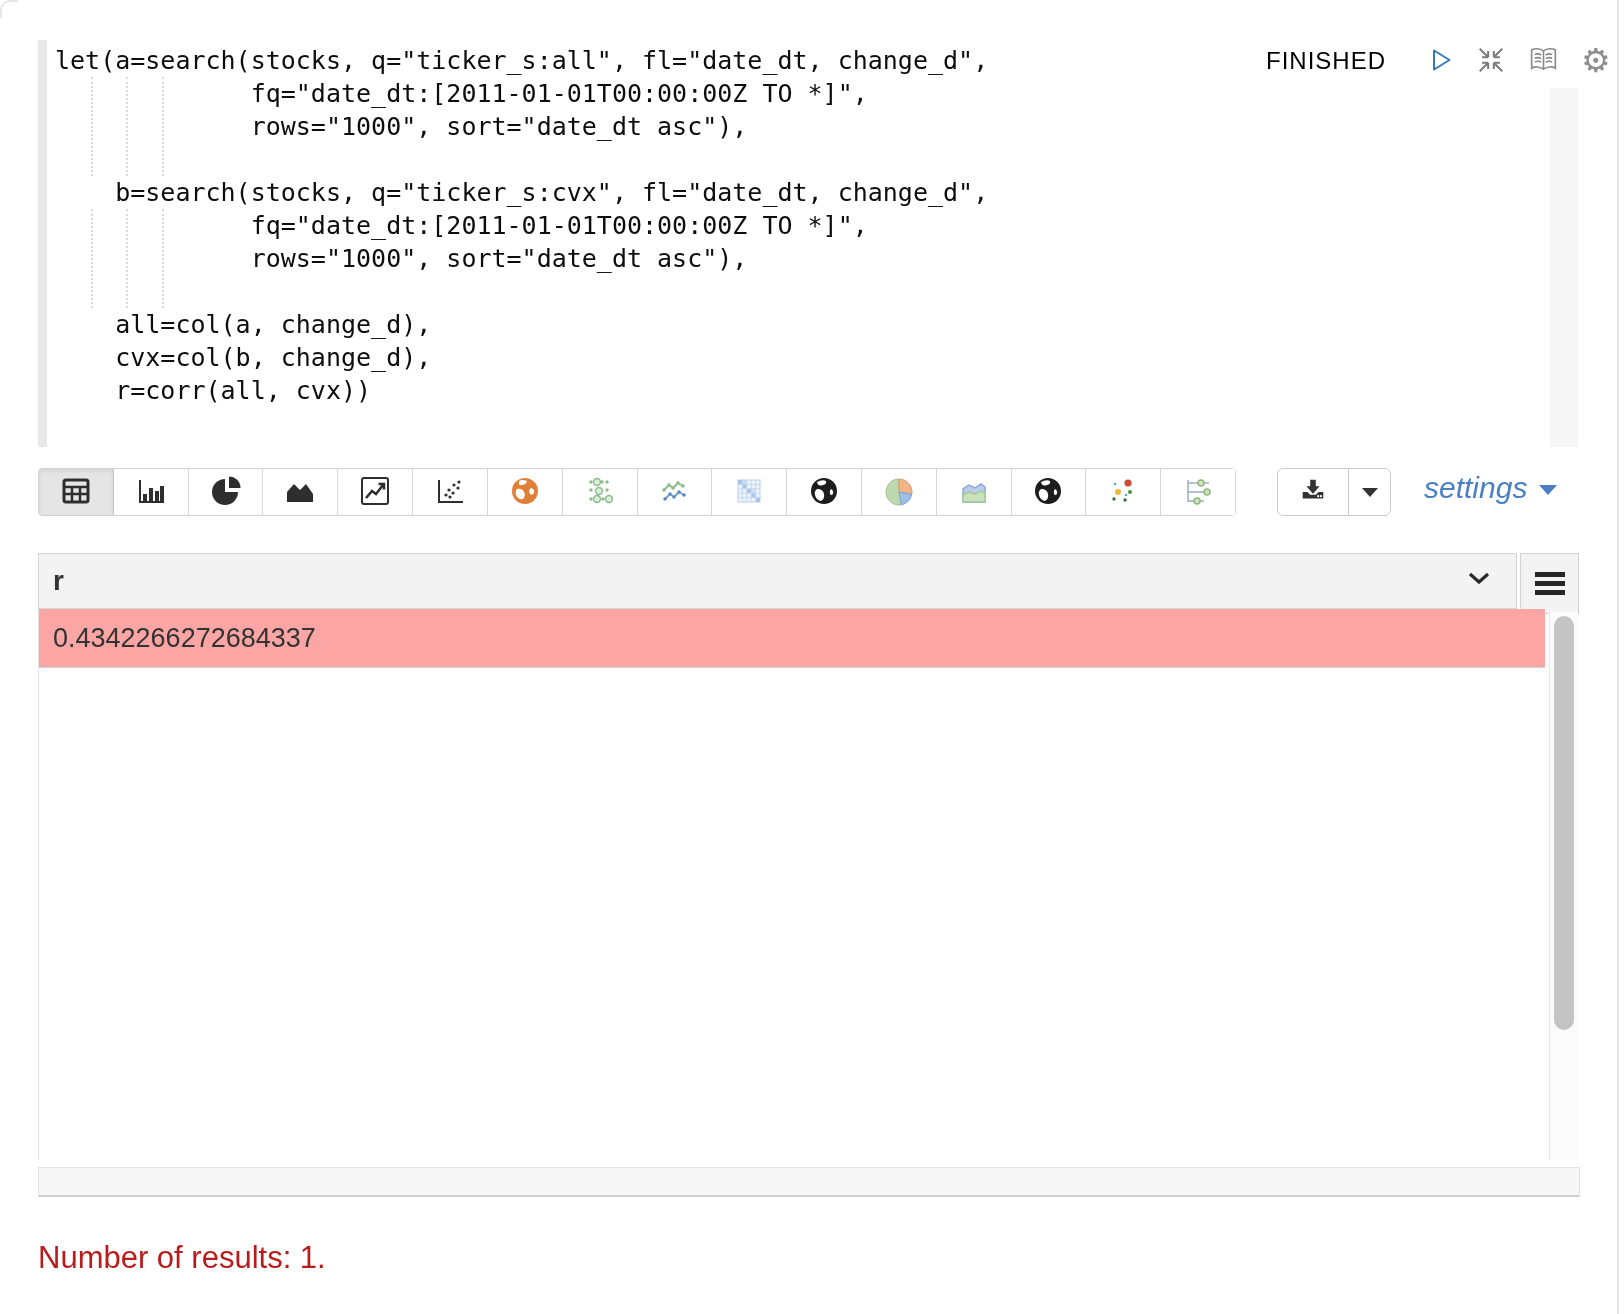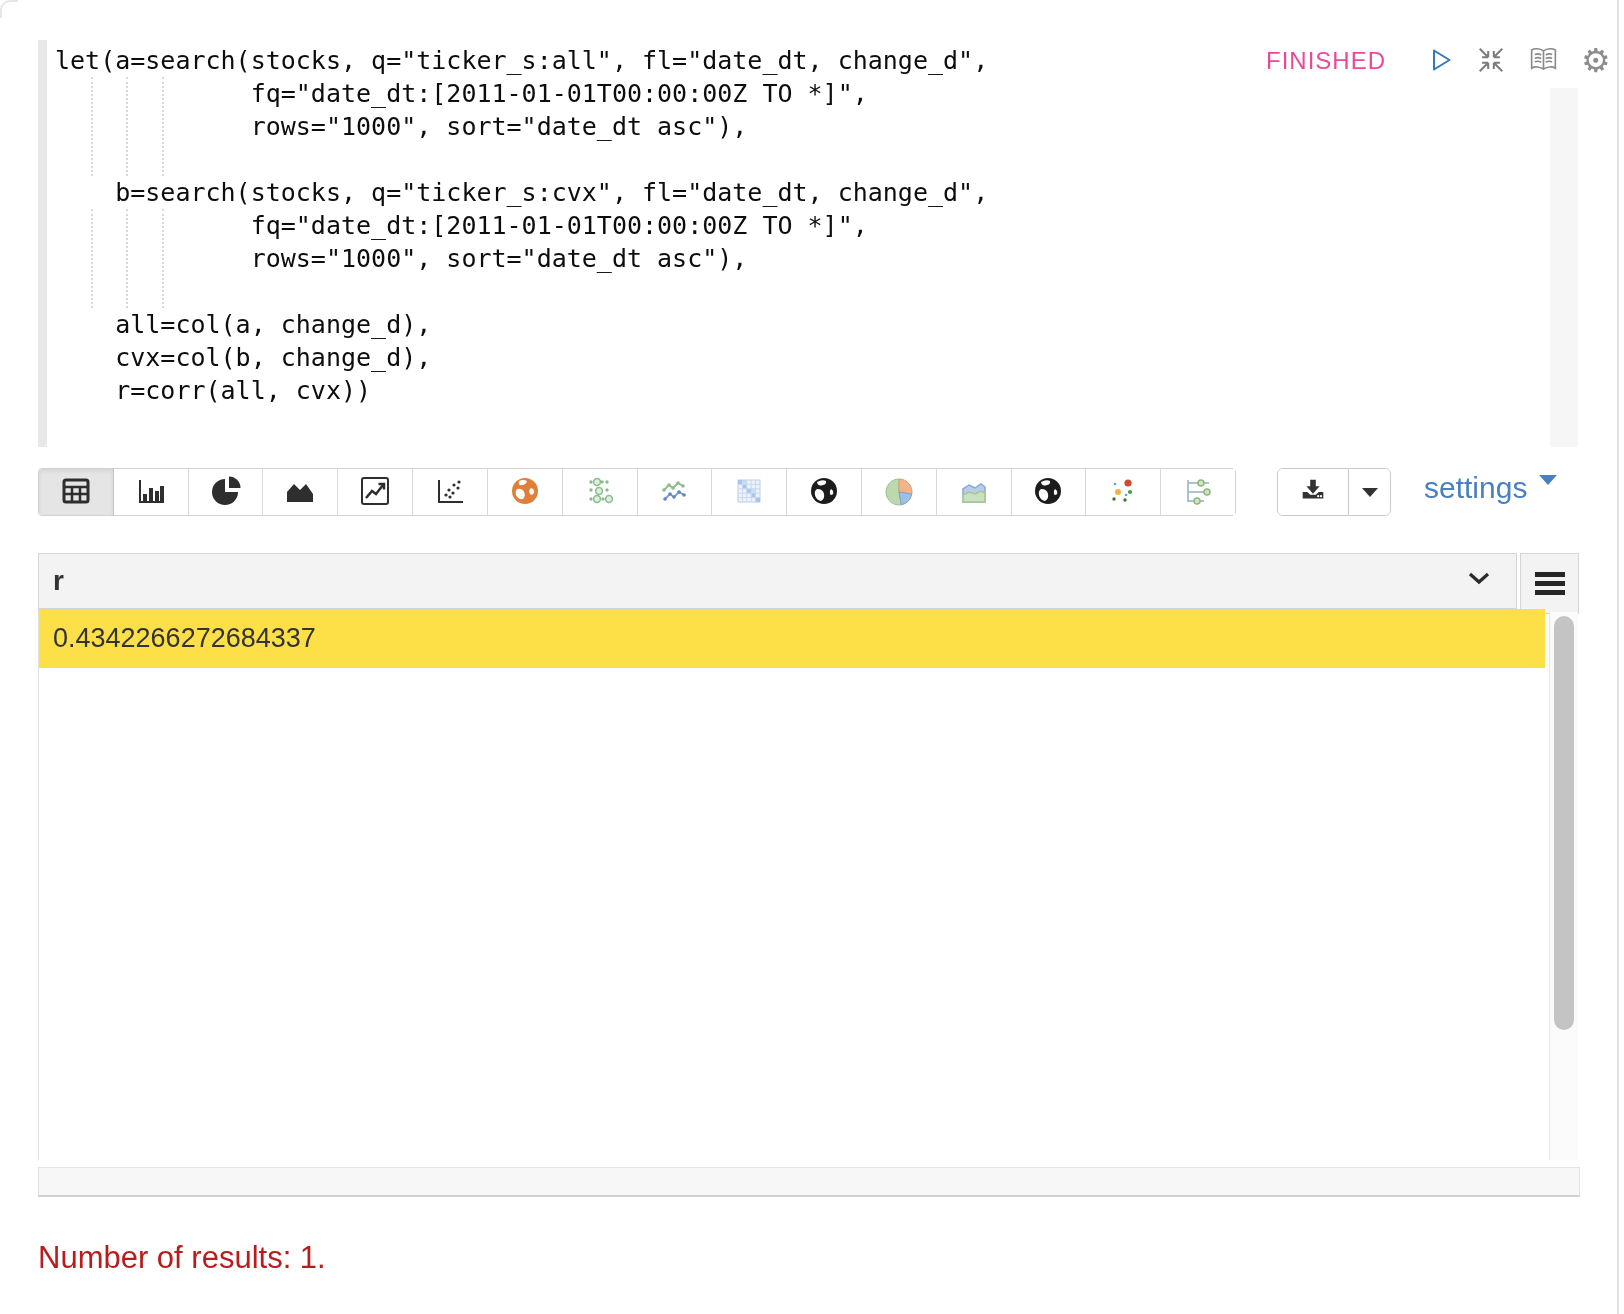--- a/index.html
+++ b/index.html
@@ -17,59 +17,59 @@
   .code { position:absolute; left:17px; top:4px; font-family:"DejaVu Sans Mono", monospace;
     font-size:25px; line-height:33px; color:#0d0d0d; white-space:pre; }
   .indent-guide { position:absolute; width:0; border-left:2px dotted #d8d8d8; }
   .ig-a { top:37px; height:99px; }
   .ig-b { top:169px; height:99px; }
   .ig-c1 { left:calc(17px + 4ch); } .ig-c2 { left:calc(17px + 8ch); } .ig-c3 { left:calc(17px + 12ch); }
   .editor-scrolltrack { position:absolute; left:1512px; top:48px; width:28px; height:359px; background:#f6f6f6; }
 
   
   .controls { position:absolute; left:1266px; top:44px; height:34px; display:flex; align-items:center; }
-  .status { font-size:24px; color:#ec4899; letter-spacing:1px; margin-right:20px; }
+  .status { font-size:24px; color:#000000; letter-spacing:1px; margin-right:20px; }
   .ctl-btn { background:none; border:none; padding:0; margin-left:22px; cursor:pointer; display:flex; align-items:center; }
   .gear-glyph { font-family:"DejaVu Sans", sans-serif; font-size:33px; color:#8d8d8d; line-height:30px; }
 
   
   .viz-bar { position:absolute; left:38px; top:468px; width:1198px; height:48px;
     border:1px solid #d2d2d2; border-radius:4px; display:flex; background:#fff; }
   .viz-tab { flex:1; border:none; background:#fff; border-right:1px solid #d8d8d8;
     display:flex; align-items:center; justify-content:center; cursor:pointer; padding:0; }
   .viz-tab:last-child { border-right:none; }
   .viz-tab.active { background:#e5e5e5; box-shadow:inset 0 2px 4px rgba(0,0,0,.08);
     border-right:1px solid #c3c3c3; border-radius:3px 0 0 3px; }
 
   .dl-group { position:absolute; left:1277px; top:468px; height:48px; display:flex;
     border:1px solid #c9c9c9; border-radius:6px; overflow:hidden; background:#fff; }
   .dl-btn { width:70px; border:none; background:#fff; display:flex; align-items:center; justify-content:center; cursor:pointer; }
   .dl-caret-btn { width:42px; border:none; border-left:1px solid #c9c9c9; background:#fff;
     display:flex; align-items:center; justify-content:center; cursor:pointer; }
   .caret-down { width:0; height:0; border-left:8px solid transparent; border-right:8px solid transparent; border-top:9px solid #333; }
 
   .settings-link { position:absolute; left:1424px; top:471px; font-size:30px; color:#4a80c2;
-    display:flex; align-items:flex-start; cursor:pointer; background:none; border:none; }
+    display:flex; align-items:center; cursor:pointer; background:none; border:none;font-style:italic; }
   .settings-caret { width:0; height:0; margin-left:12px; margin-top:4px;
     border-left:9px solid transparent; border-right:9px solid transparent; border-top:10px solid #4a80c2; }
 
   
   .grid-header { position:absolute; left:38px; top:553px; width:1479px; height:56px;
     background:#f3f3f3; border:1px solid #d4d4d4; display:flex; align-items:center; }
   .grid-header .col-label { font-size:28px; font-weight:bold; color:#333; padding-left:14px; }
   .col-menu-btn { position:absolute; right:24px; top:16px; background:none; border:none; cursor:pointer; padding:2px; }
   .grid-menu-btn { position:absolute; left:1520px; top:553px; width:59px; height:61px;
     background:#f3f3f3; border:1px solid #d4d4d4; cursor:pointer;
     display:flex; flex-direction:column; align-items:center; justify-content:center; gap:4px; }
   .grid-menu-btn .bar { width:30px; height:5px; background:#262626; }
 
   .grid-body { position:absolute; left:38px; top:609px; width:1507px; height:551px;
     background:#fff; border-left:1px solid #e2e2e2; }
   .grid-row { height:59px; line-height:59px; font-size:27px; color:#333;
-    padding-left:14px; border-bottom:1px solid #d5d5d5; background:#fde047; }
+    padding-left:14px; border-bottom:1px solid #d5d5d5; background:#fca5a5; }
 
   .v-scroll { position:absolute; left:1549px; top:612px; width:29px; height:548px;
     background:#fbfbfb; border-left:1px solid #e8e8e8; }
   .v-thumb { position:absolute; left:4px; top:4px; width:20px; height:414px; border-radius:10px; background:#c4c4c4; }
   .h-scroll { position:absolute; left:38px; top:1167px; width:1542px; height:30px;
     background:#f7f7f7; border:1px solid #e3e3e3; border-bottom:2px solid #cfcfcf; }
 
   .results-count { position:absolute; left:38px; top:1240px; font-size:31px; color:#b91c1c; }
 </style>
 </head>

